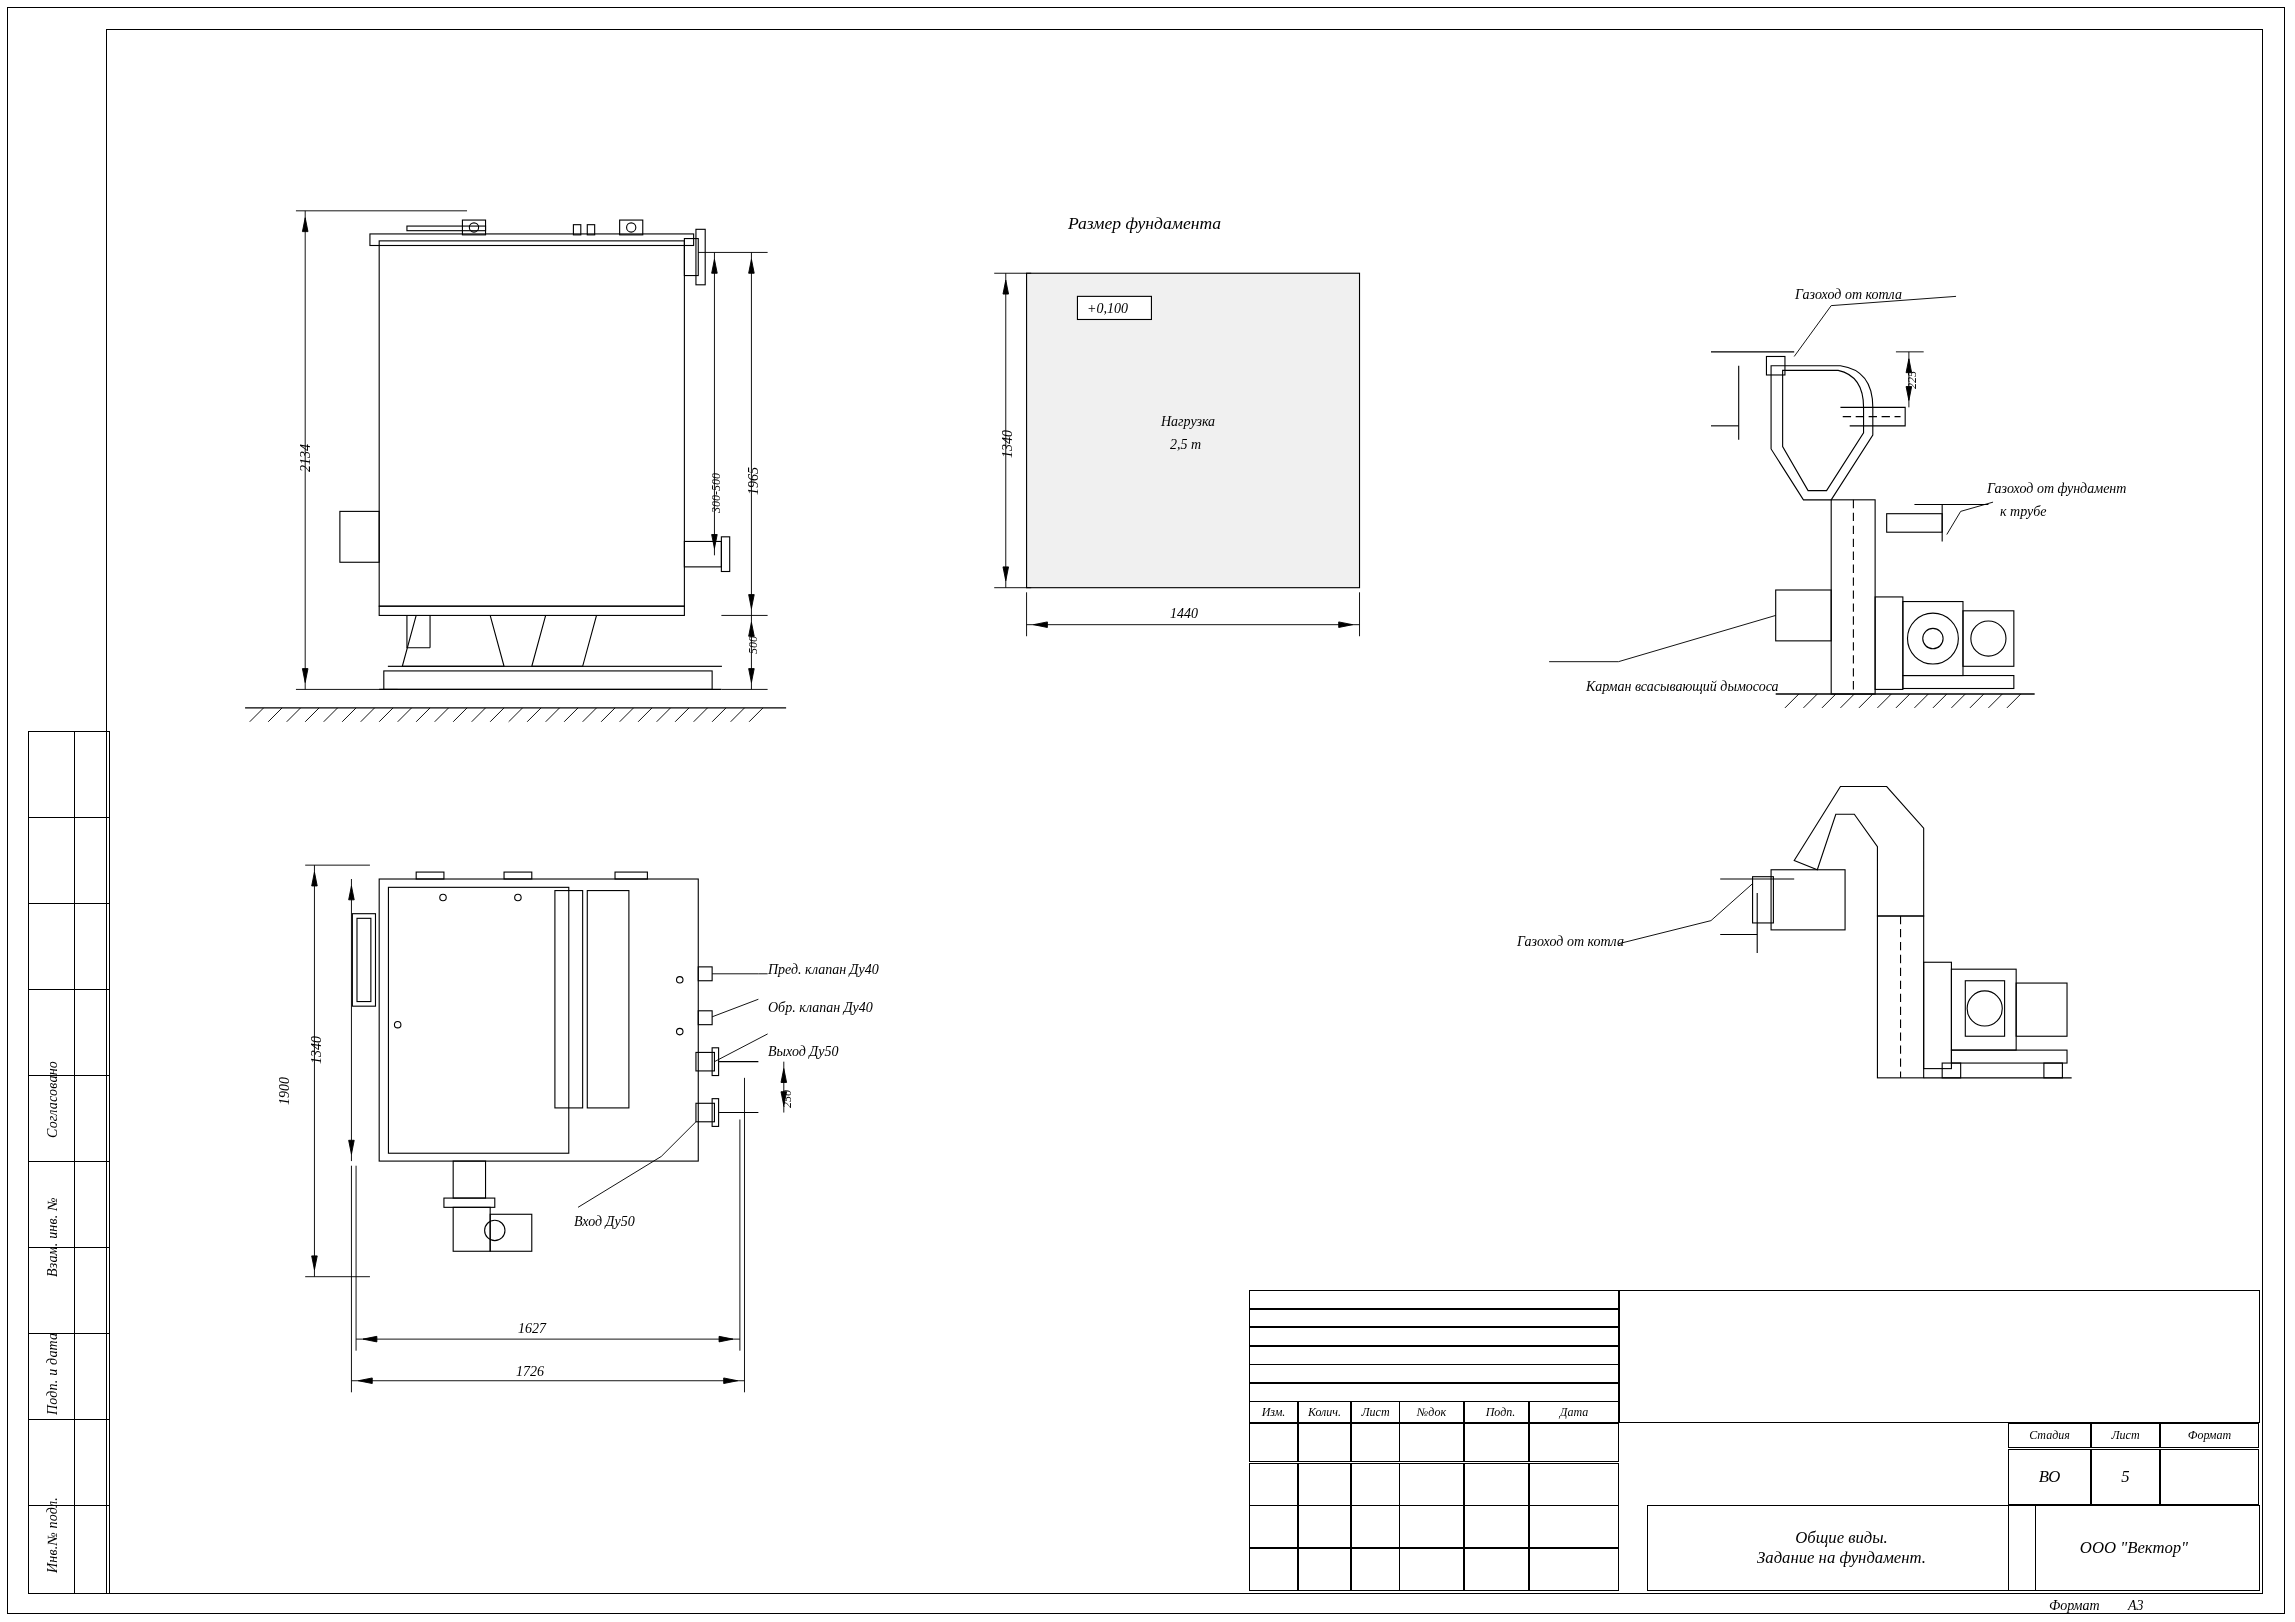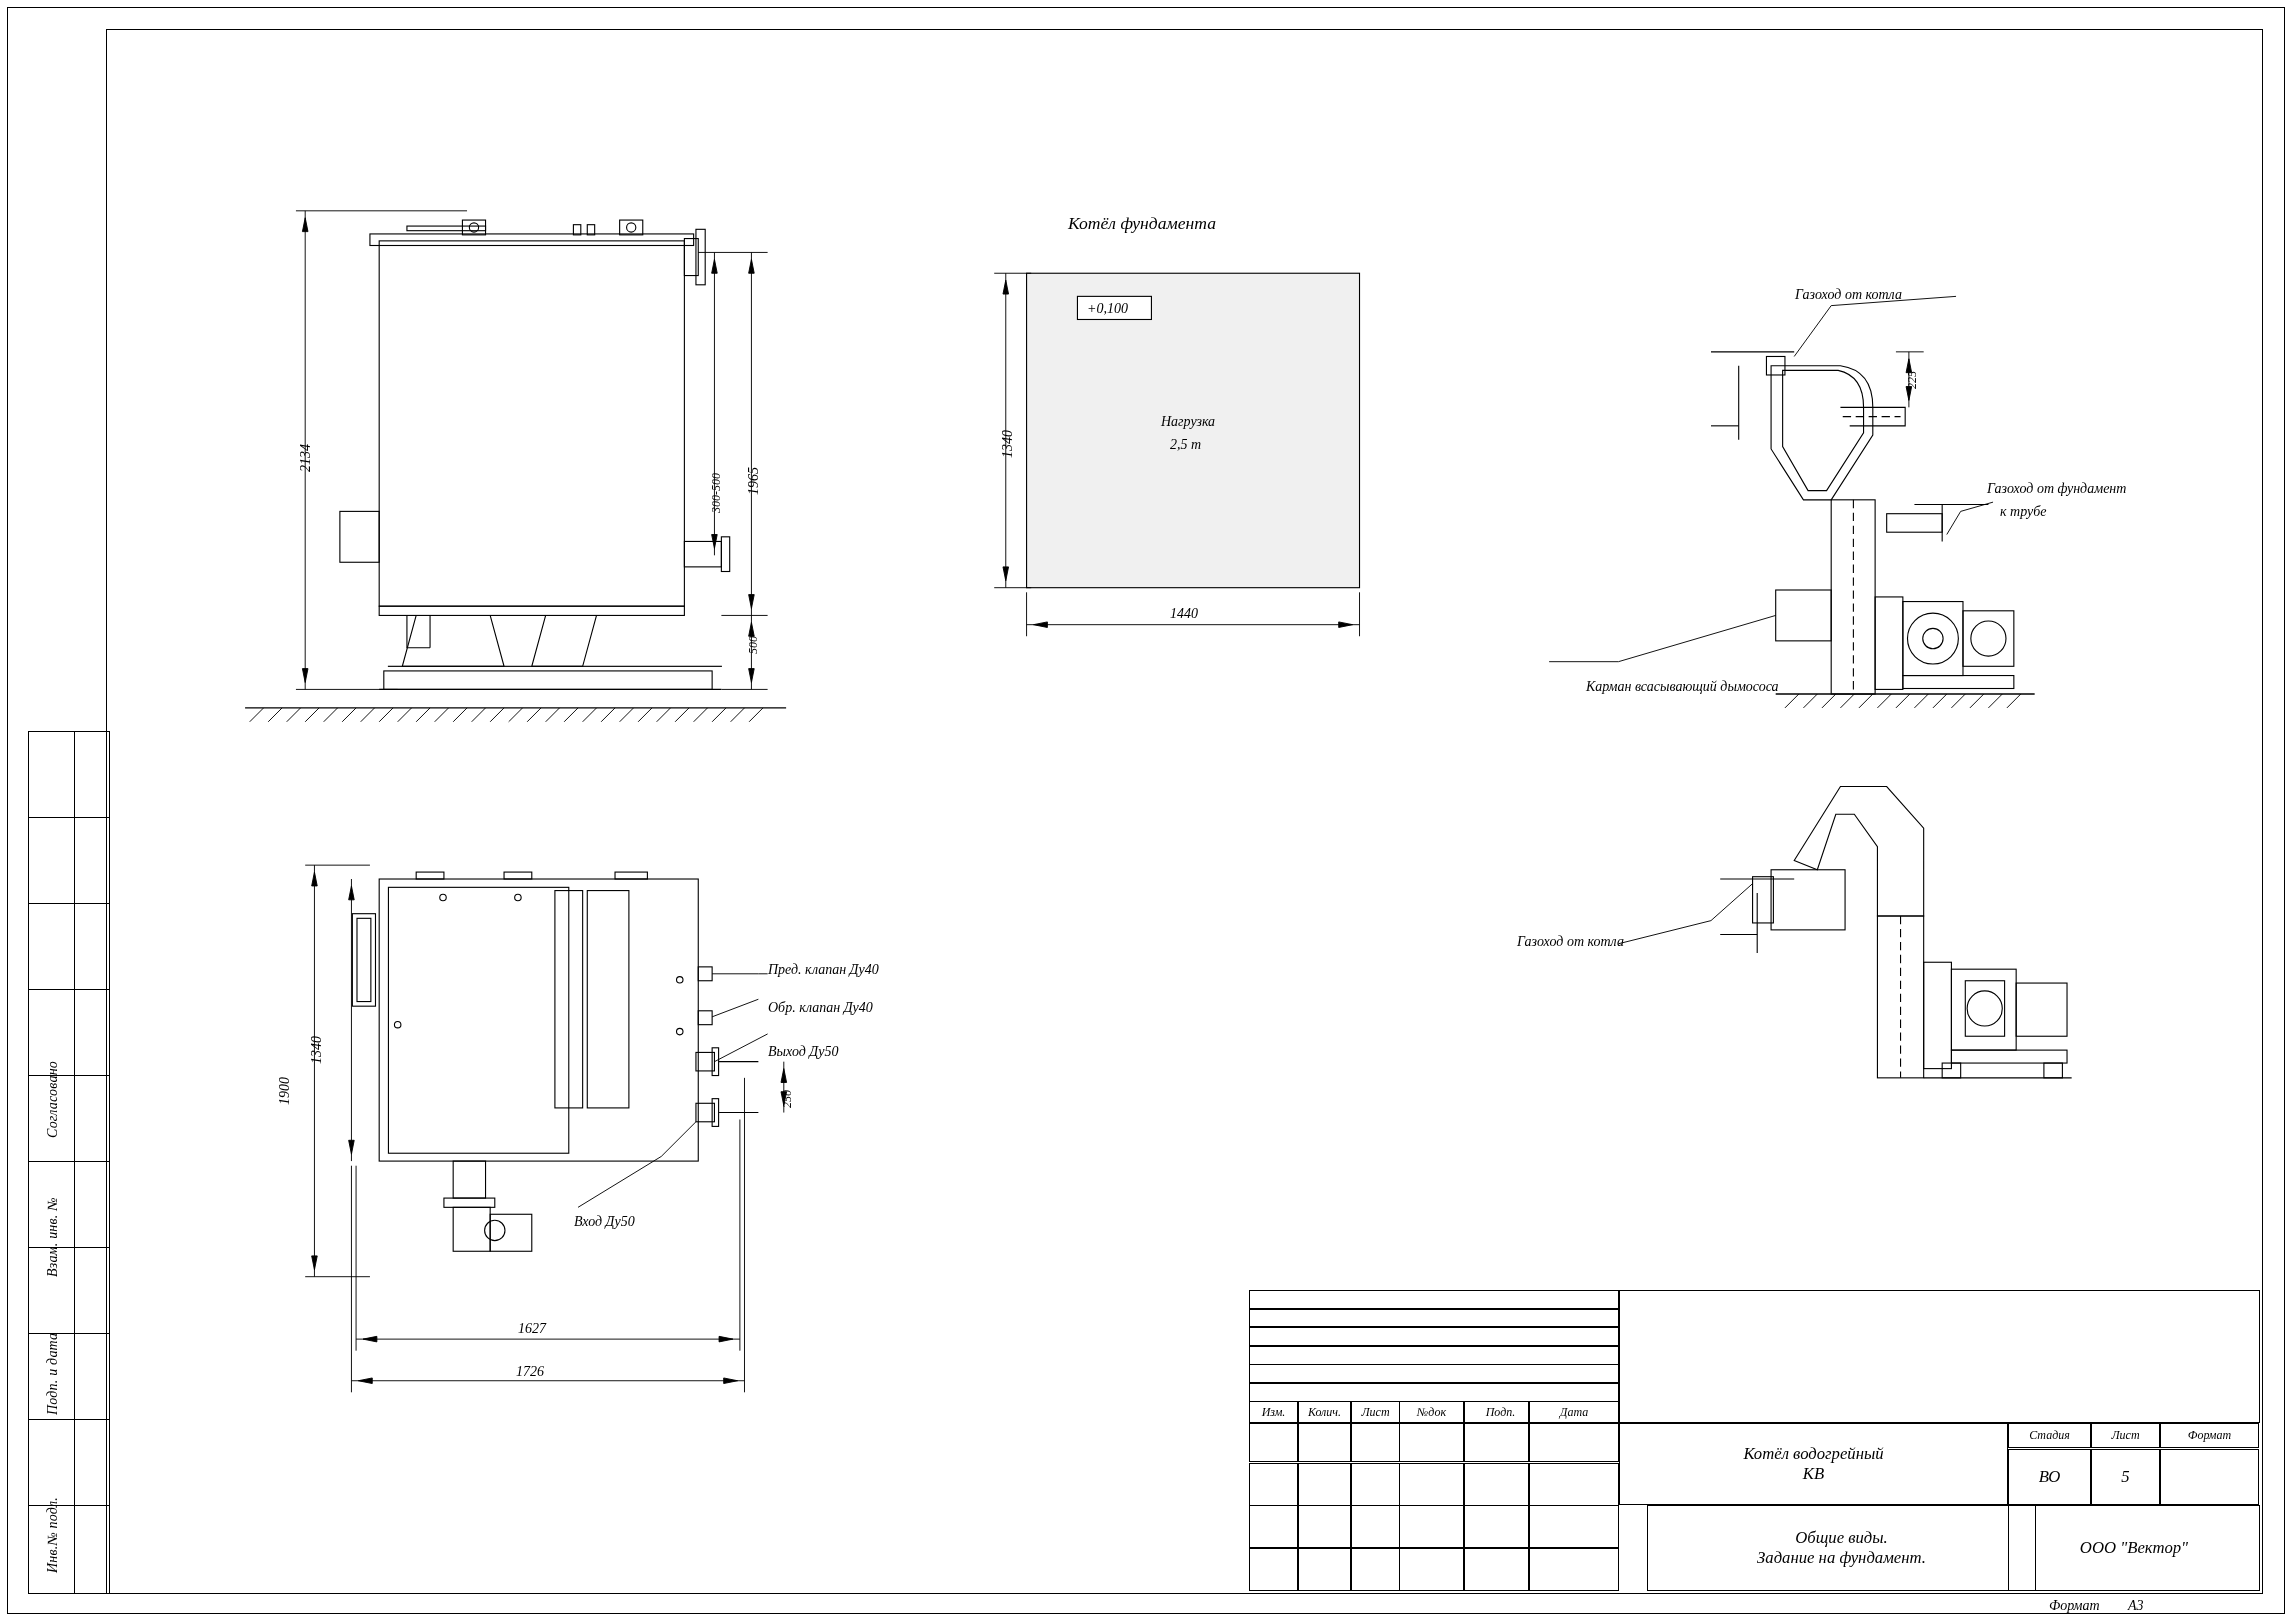--- a/index.html
+++ b/index.html
@@ -221,21 +221,21 @@
   <span class="t med rot" style="left:277px;top:1105px;">1900</span>
   <span class="t med" style="left:518px;top:1321px;">1627</span>
   <span class="t med" style="left:516px;top:1364px;">1726</span>
   <span class="t small rot" style="left:780px;top:1108px;">250</span>
 
   <span class="t med" style="left:768px;top:962px;">Пред. клапан Ду40</span>
   <span class="t med" style="left:768px;top:1000px;">Обр. клапан Ду40</span>
   <span class="t med" style="left:768px;top:1044px;">Выход Ду50</span>
   <span class="t med" style="left:574px;top:1214px;">Вход Ду50</span>
 
-  <span class="t big" style="left:1068px;top:213px;">Котёл фундамента</span>
+  <span class="t big" style="left:1068px;top:213px;">Размер фундамента</span>
   <svg width="2295" height="1623" viewBox="0 0 4963 3508">
     <rect x="2220" y="590" width="720" height="680" fill="#f0f0f0" stroke="#000" stroke-width="2.4"></rect>
     <g stroke="#000" stroke-width="2" fill="#000">
       <line x1="2175" y1="590" x2="2175" y2="1270"></line>
       <polygon points="2175,605 2169,635 2181,635"></polygon>
       <polygon points="2175,1255 2169,1225 2181,1225"></polygon>
       <line x1="2150" y1="590" x2="2230" y2="590"></line>
       <line x1="2150" y1="1270" x2="2230" y2="1270"></line>
       <line x1="2220" y1="1350" x2="2940" y2="1350"></line>
       <polygon points="2235,1350 2265,1344 2265,1356"></polygon>
@@ -390,24 +390,20 @@
 
     <div class="cell" style="left:0;top:258px;width:49px;height:43px;"></div>
     <div class="cell" style="left:49px;top:258px;width:53px;height:43px;"></div>
     <div class="cell" style="left:102px;top:258px;width:49px;height:43px;"></div>
     <div class="cell" style="left:150px;top:258px;width:65px;height:43px;"></div>
     <div class="cell" style="left:215px;top:258px;width:65px;height:43px;"></div>
     <div class="cell" style="left:280px;top:258px;width:90px;height:43px;"></div>
 
     <div class="cell" style="left:370px;top:0;width:641px;height:133px;"></div>
 
-    <div class="cell" style="left:370px;top:133px;width:389px;height:82px;flex-direction:column;">
-      <span class="nm">Котёл водогрейный</span>
-      <span class="nm">КВ</span>
-    </div>
 
     <div class="cell lbl" style="left:759px;top:133px;width:83px;height:25.4px;">Стадия</div>
     <div class="cell lbl" style="left:842px;top:133px;width:69px;height:25.4px;">Лист</div>
     <div class="cell lbl" style="left:911px;top:133px;width:99px;height:25.4px;">Формат</div>
 
     <div class="cell nm" style="left:759px;top:159px;width:83px;height:56px;">ВО</div>
     <div class="cell nm" style="left:842px;top:159px;width:69px;height:56px;">5</div>
     <div class="cell nm" style="left:911px;top:159px;width:99px;height:56px;"></div>
 
     <div class="cell" style="left:370px;top:215px;width:389px;height:86px;flex-direction:column;margin-left:28px;">

